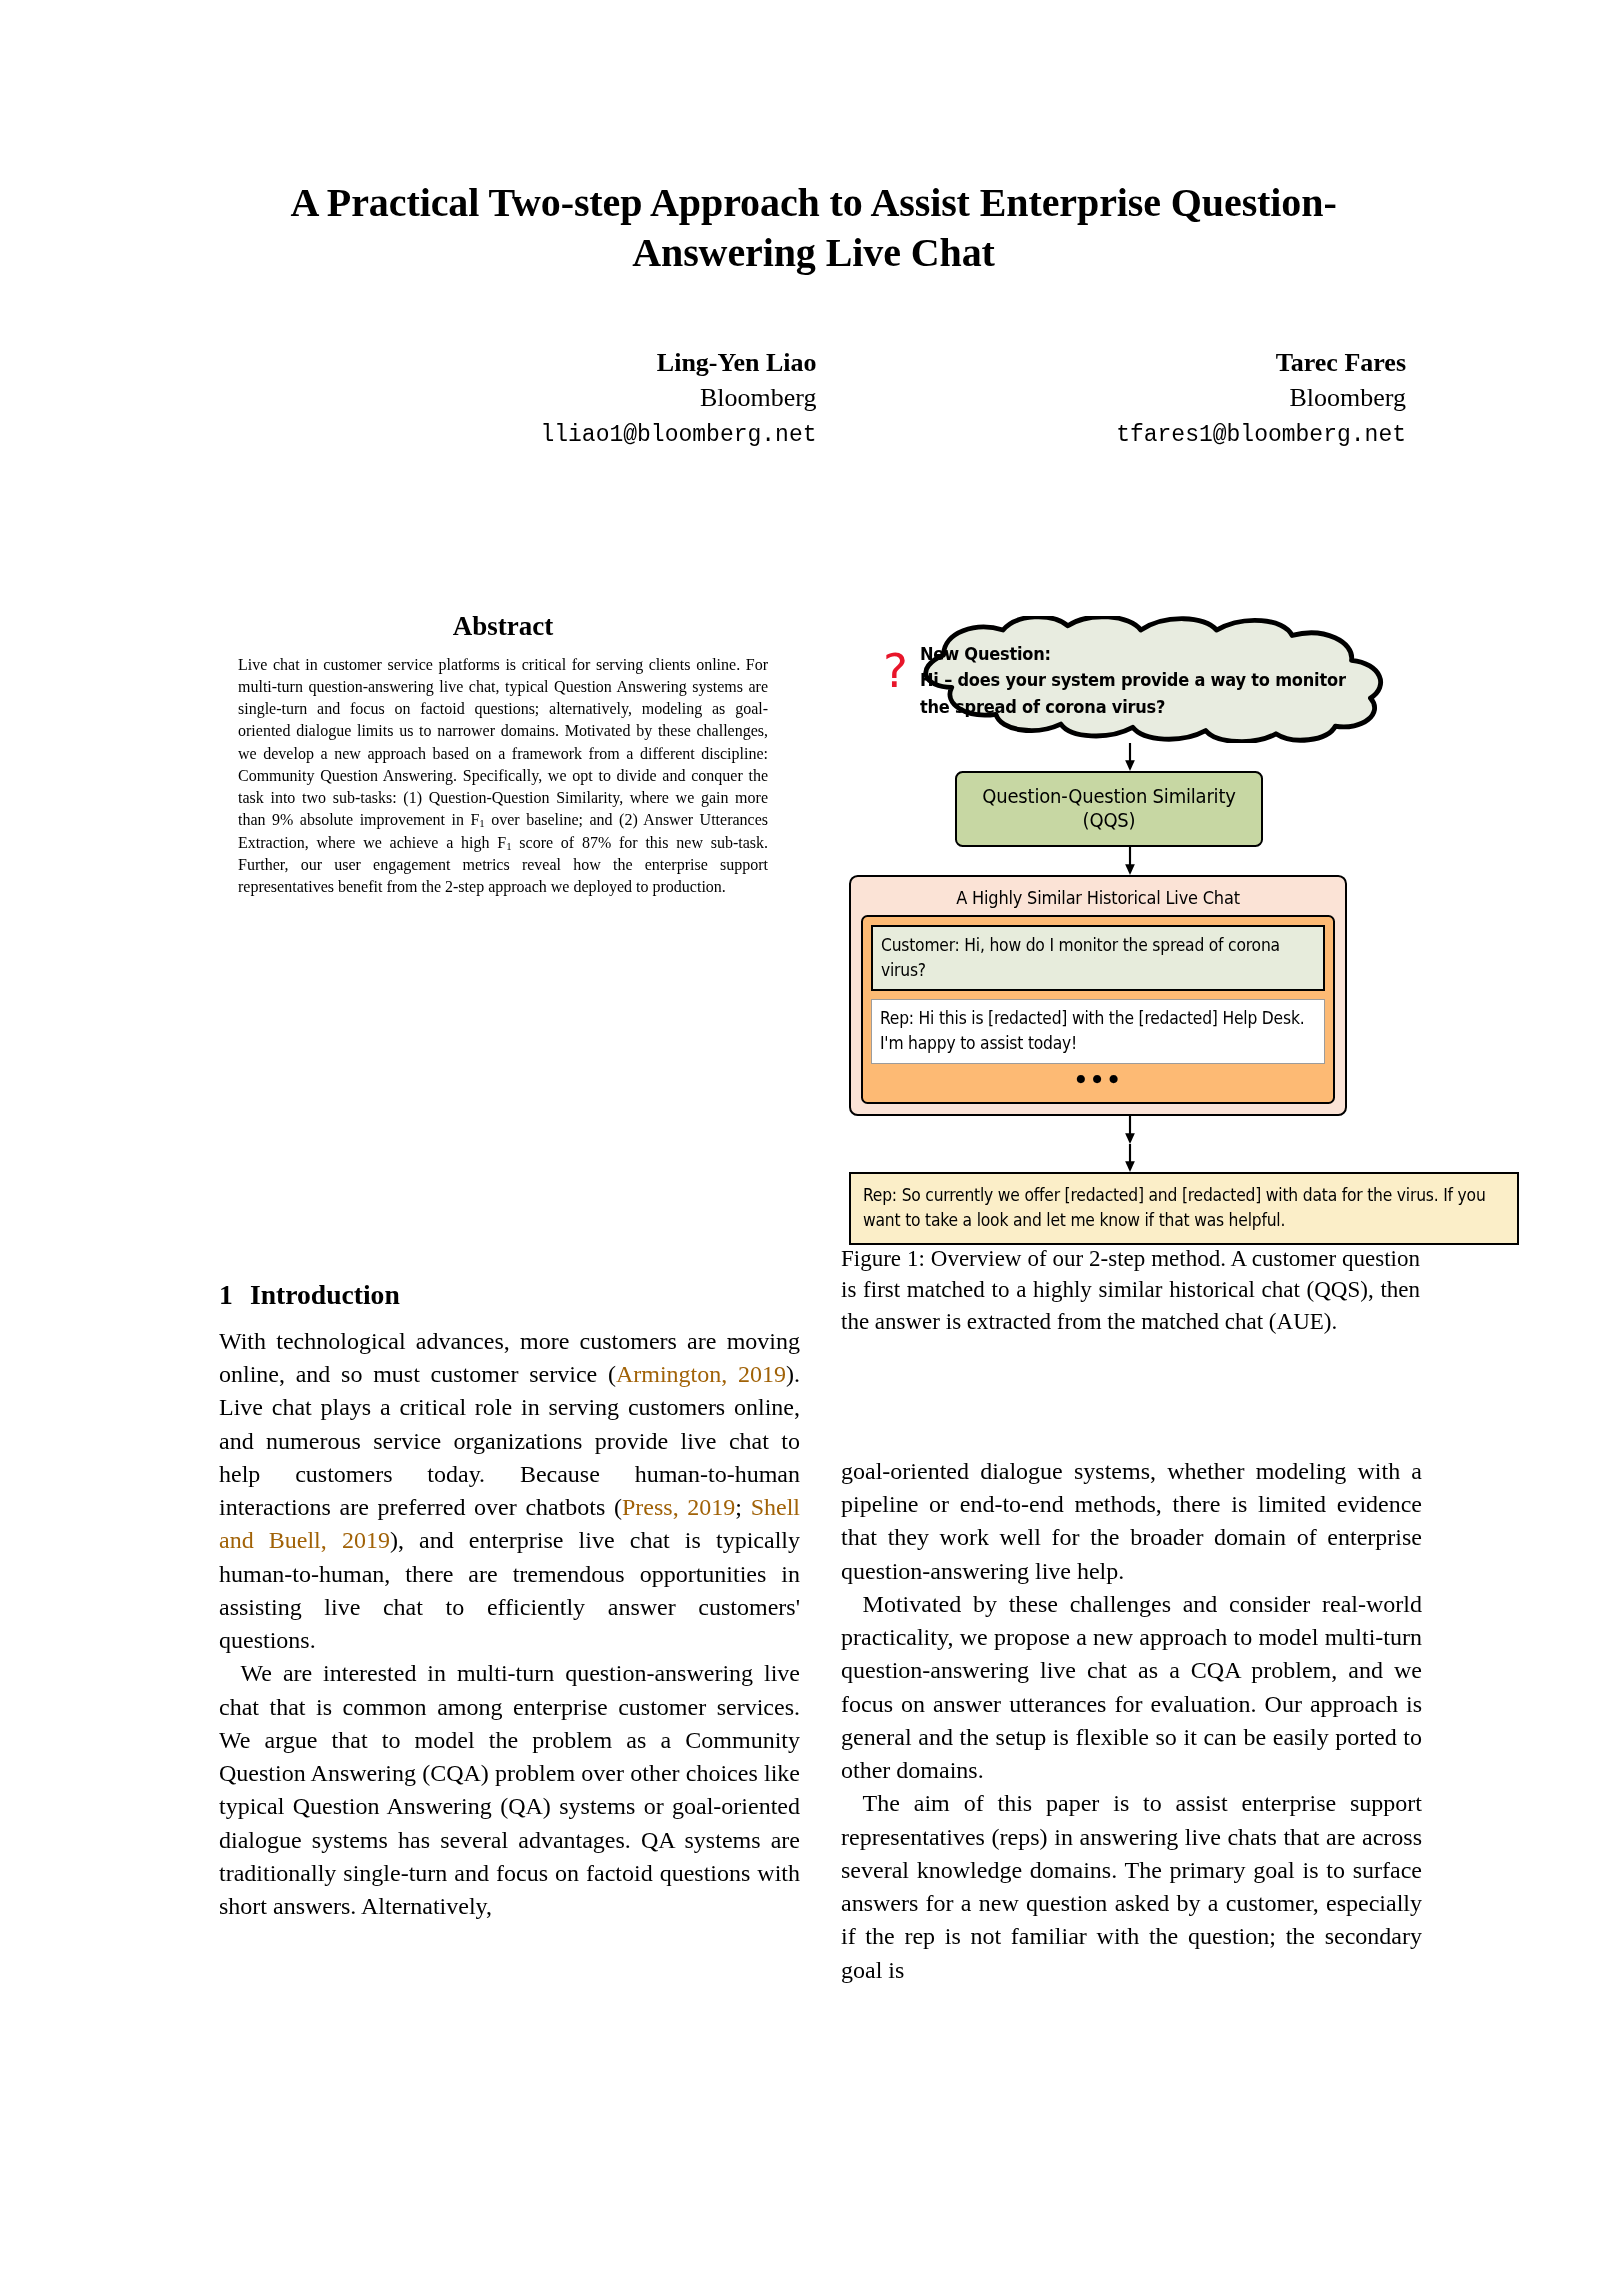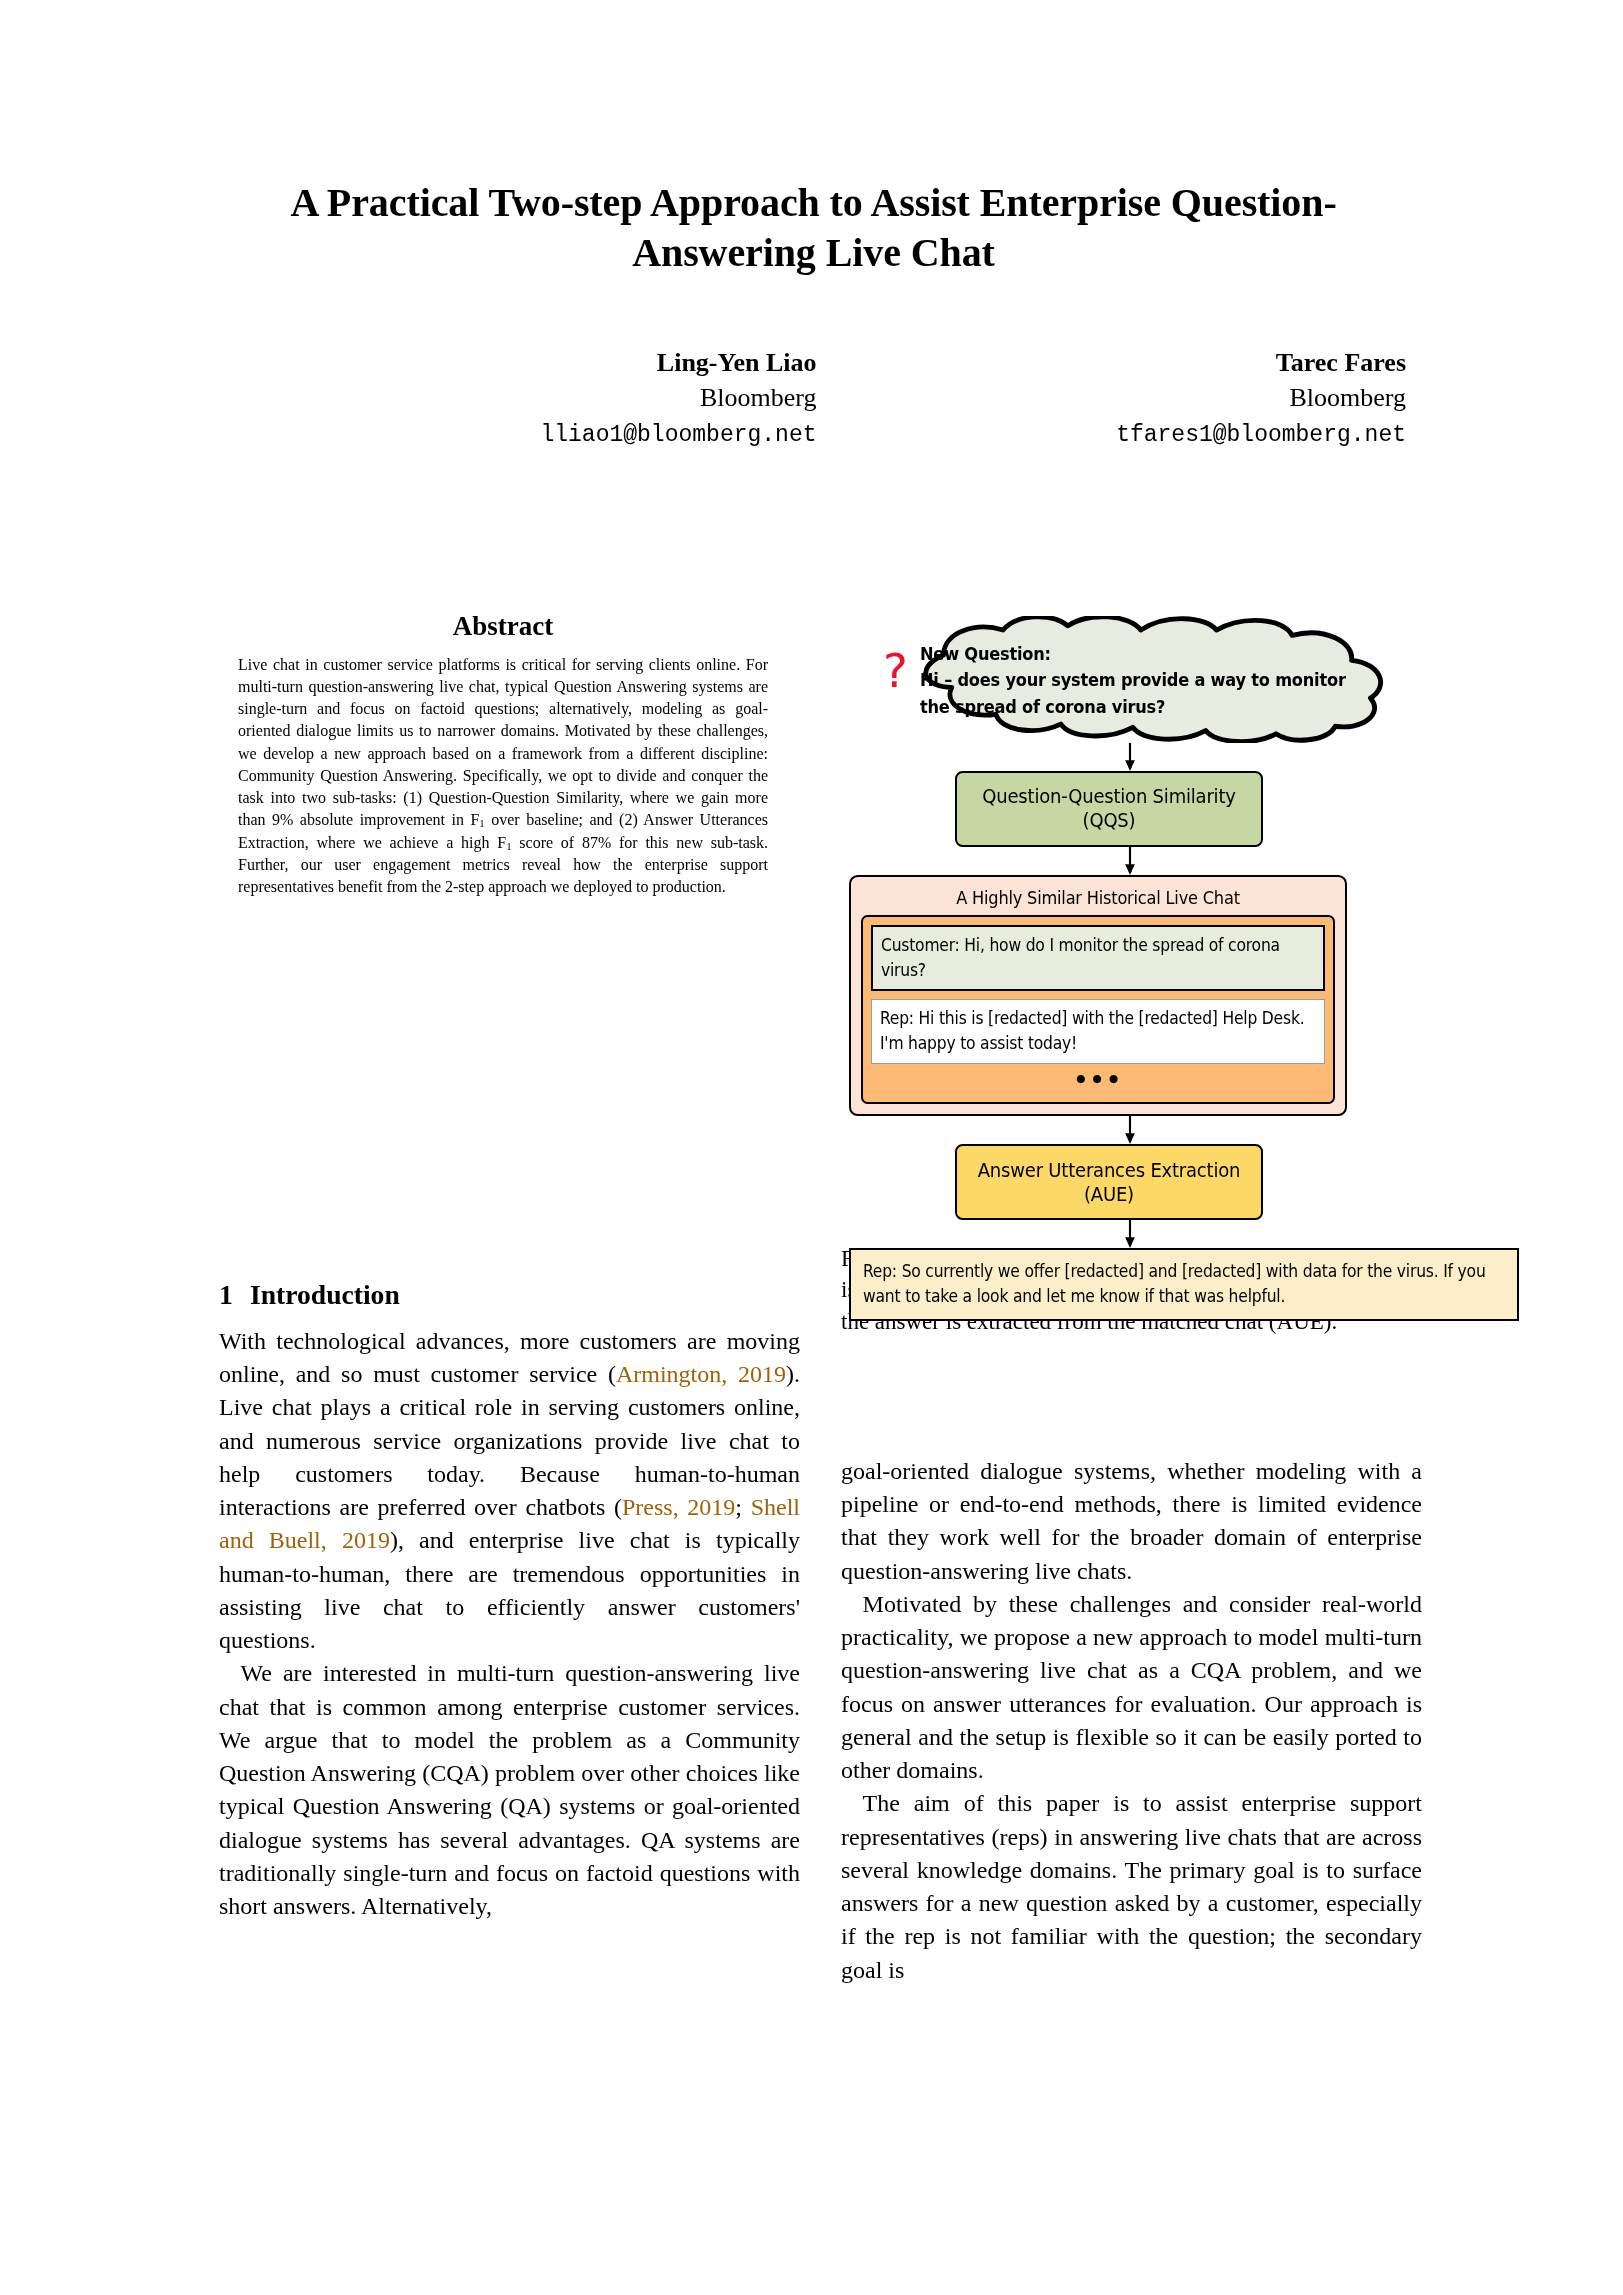--- a/index.html
+++ b/index.html
@@ -356,38 +356,37 @@
         </div>
       </div>
 
       <div class="arrow">
         <svg width="562" height="28" viewBox="0 0 1040 52">
           <line x1="520" y1="0" x2="520" y2="40" stroke="#000" stroke-width="4"></line>
           <polygon points="520,52 511,32 529,32" fill="#000"></polygon>
         </svg>
       </div>
 
-      <div class="stage-box stage-aue">Answer Utterances Extraction (AUE)</div>
 
       <div class="arrow">
         <svg width="562" height="28" viewBox="0 0 1040 52">
           <line x1="520" y1="0" x2="520" y2="40" stroke="#000" stroke-width="4"></line>
           <polygon points="520,52 511,32 529,32" fill="#000"></polygon>
         </svg>
       </div>
 
       <div class="answer-box">Rep: So currently we offer [redacted] and [redacted]  with data for the virus. If you want to take a look and let me know if that was helpful.</div>
 
     </div>
 
     <div class="fig-caption-wrap">
       <p class="fig-caption">Figure 1: Overview of our 2-step method. A customer question is first matched to a highly similar historical chat (QQS), then the answer is extracted from the matched chat (AUE).</p>
     </div>
   </div>
 
   <div class="col-right-text">
-    <p class="body-text" style="text-indent:0">goal-oriented dialogue systems, whether modeling with a pipeline or end-to-end methods, there is limited evidence that they work well for the broader domain of enterprise question-answering live chats.</p>
+    <p class="body-text" style="text-indent:0">goal-oriented dialogue systems, whether modeling with a pipeline or end-to-end methods, there is limited evidence that they work well for the broader domain of enterprise question-answering live help.</p>
     <p class="body-text">Motivated by these challenges and consider real-world practicality, we propose a new approach to model multi-turn question-answering live chat as a CQA problem, and we focus on answer utterances for evaluation. Our approach is general and the setup is flexible so it can be easily ported to other domains.</p>
     <p class="body-text">The aim of this paper is to assist enterprise support representatives (reps) in answering live chats that are across several knowledge domains. The primary goal is to surface answers for a new question asked by a customer, especially if the rep is not familiar with the question; the secondary goal is</p>
   </div>
 
 </div>
 
 
 </body></html>

